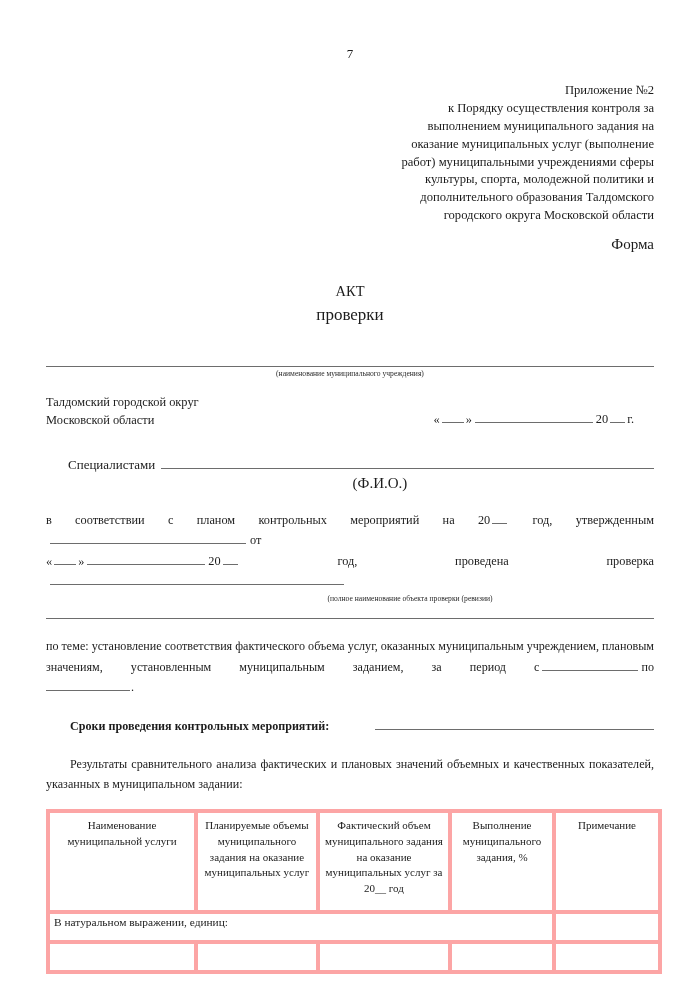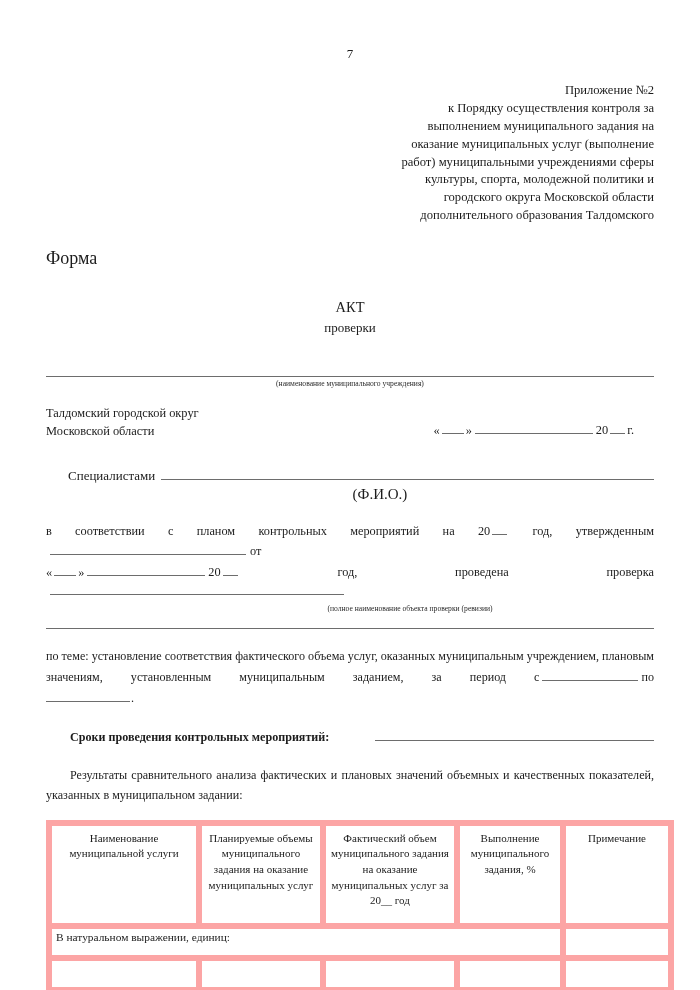--- a/index.html
+++ b/index.html
@@ -37,33 +37,34 @@
     margin-top: 20px;
     margin-left: auto;
     width: 338px;
     text-align: right;
     font-size: 12.6px;
     line-height: 1.42;
   }
   .appendix-title { display: block; }
   .appendix-line { display: block; }
   .forma {
-    margin-top: 23px;
-    font-size: 18px;
+    margin-top: 11px;
+    text-align: right;
+    font-size: 15px;
   }
   
   .act-title {
     margin-top: 28px;
     text-align: center;
     font-size: 14.5px;
     line-height: 1.5;
   }
   .act-sub {
     text-align: center;
-    font-size: 13px;
+    font-size: 17px;
     line-height: 1.4;
   }
   
   .fill-row {
     margin-top: 26px;
     border-bottom: 1px solid #6d6d6d;
     height: 13px;
   }
   .caption {
     text-align: center;
@@ -207,21 +208,21 @@
     text-align: justify;
   }
   
   table.report {
     margin-top: 15px;
     width: 562px;
     border-collapse: collapse;
     table-layout: fixed;
   }
   table.report td, table.report th {
-    border: 6px solid #fca5a5;
+    border: 4px solid #fca5a5;
     font-weight: normal;
     vertical-align: top;
   }
   table.report thead td {
     text-align: center;
     font-size: 11px;
     line-height: 1.42;
     padding: 5px 3px 6px;
     height: 86px;
     vertical-align: top;
@@ -250,22 +251,22 @@
 
     <div class="page-number">7</div>
 
     <div class="appendix-block">
       <span class="appendix-title">Приложение №2</span>
       <span class="appendix-line">к Порядку осуществления контроля за</span>
       <span class="appendix-line">выполнением муниципального задания на</span>
       <span class="appendix-line">оказание муниципальных услуг (выполнение</span>
       <span class="appendix-line">работ) муниципальными учреждениями сферы</span>
       <span class="appendix-line">культуры, спорта, молодежной политики и</span>
+      <span class="appendix-line">дополнительного образования Талдомского</span>
       <span class="appendix-line">городского округа Московской области</span>
-      <span class="appendix-line">дополнительного образования Талдомского</span>
     </div>
 
     <div class="forma">Форма</div>
 
     <div class="act-title">АКТ</div>
     <div class="act-sub">проверки</div>
 
     <div class="fill-row"></div>
     <div class="caption">(наименование муниципального учреждения)</div>
 

